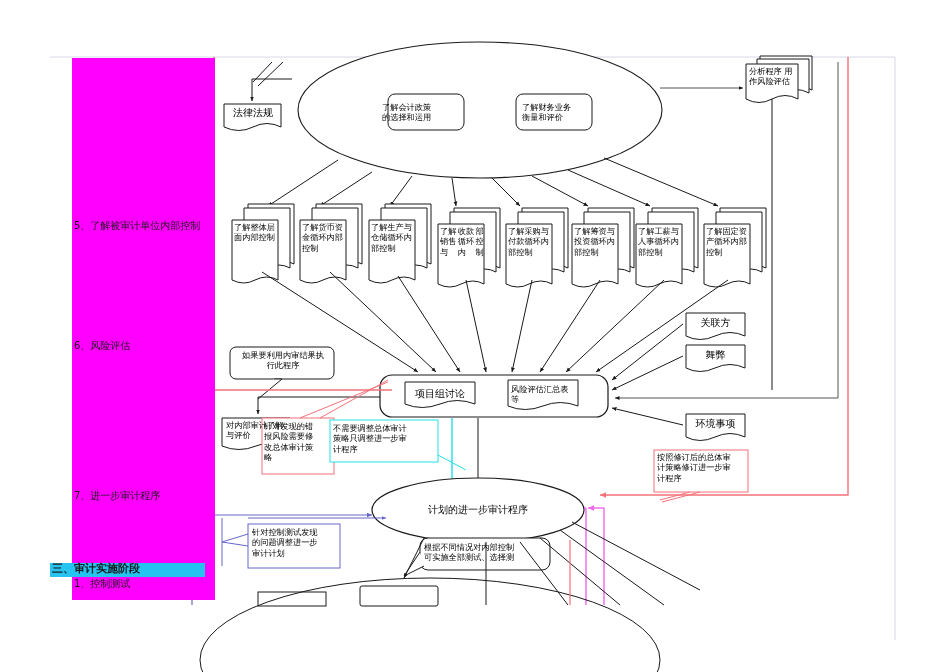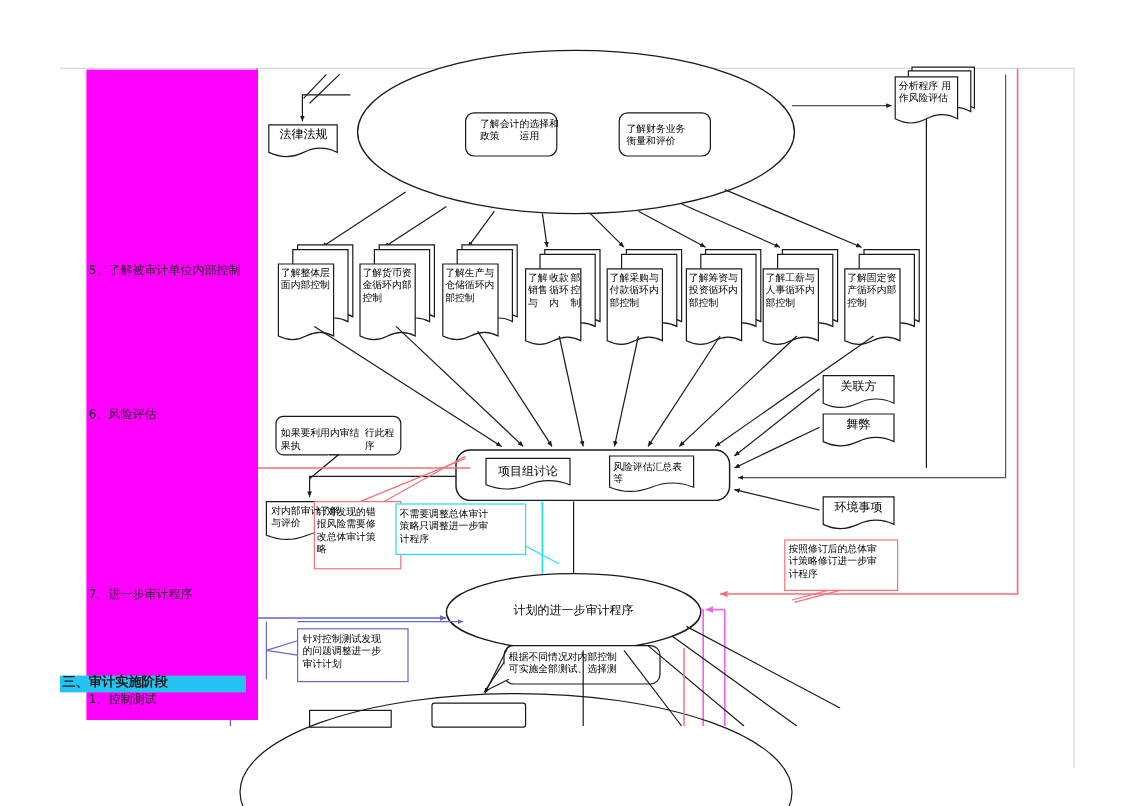--- a/index.html
+++ b/index.html
@@ -237,21 +237,21 @@
   <div class="side-label" style="left:74px;top:220px;">5、了解被审计单位内部控制</div>
   <div class="side-label" style="left:74px;top:340px;">6、风险评估</div>
   <div class="side-label" style="left:74px;top:490px;">7、进一步审计程序</div>
   <div class="side-label bold" style="left:52px;top:563px;">三、审计实施阶段</div>
   <div class="side-label" style="left:74px;top:578px;">1、控制测试</div>
 
   <div class="nd s9" style="left:226px;top:105px;width:54px;height:16px;">
     <span>法律法规</span>
     </div>
 
-  <div class="nd s8 lt" style="left:400px;top:98px;width:66px;height:28px;flex-direction:row;justify-content:center;align-items:flex-start;">
+  <div class="nd s8 lt" style="left:382px;top:98px;width:66px;height:28px;flex-direction:column;justify-content:center;align-items:flex-start;">
     <span>了解会计政策</span>
     <span>的选择和运用</span>
     </div>
 
   <div class="nd s8 lt" style="left:522px;top:98px;width:66px;height:28px;flex-direction:column;justify-content:center;align-items:flex-start;">
     <span>了解财务业务</span>
     <span>衡量和评价</span>
     </div>
 
   <div class="nd s8 lt" style="left:749px;top:66px;width:50px;height:26px;flex-direction:column;justify-content:flex-start;align-items:flex-start;">
@@ -309,21 +309,21 @@
   <div class="nd s9" style="left:688px;top:315px;width:55px;height:16px;">
     <span>关联方</span>
     </div>
   <div class="nd s9" style="left:688px;top:347px;width:55px;height:16px;">
     <span>舞弊</span>
     </div>
   <div class="nd s9" style="left:688px;top:416px;width:55px;height:16px;">
     <span>环境事项</span>
     </div>
 
-  <div class="nd s8 lt" style="left:234px;top:350px;width:98px;height:26px;justify-content:flex-start;align-items:flex-end;">
+  <div class="nd s8 lt" style="left:234px;top:350px;width:98px;height:26px;flex-direction:column;justify-content:flex-start;align-items:center;">
     <span>如果要利用内审结果执</span>
     <span>行此程序</span>
     </div>
 
   <div class="nd s8 lt" style="left:226px;top:420px;width:64px;height:26px;flex-direction:column;justify-content:flex-start;align-items:flex-start;">
     <span>对内部审计了解</span>
     <span>与评价</span>
     </div>
 
   <div class="nd s8" style="left:264px;top:421px;width:68px;height:50px;flex-direction:column;justify-content:flex-start;align-items:flex-start;">

